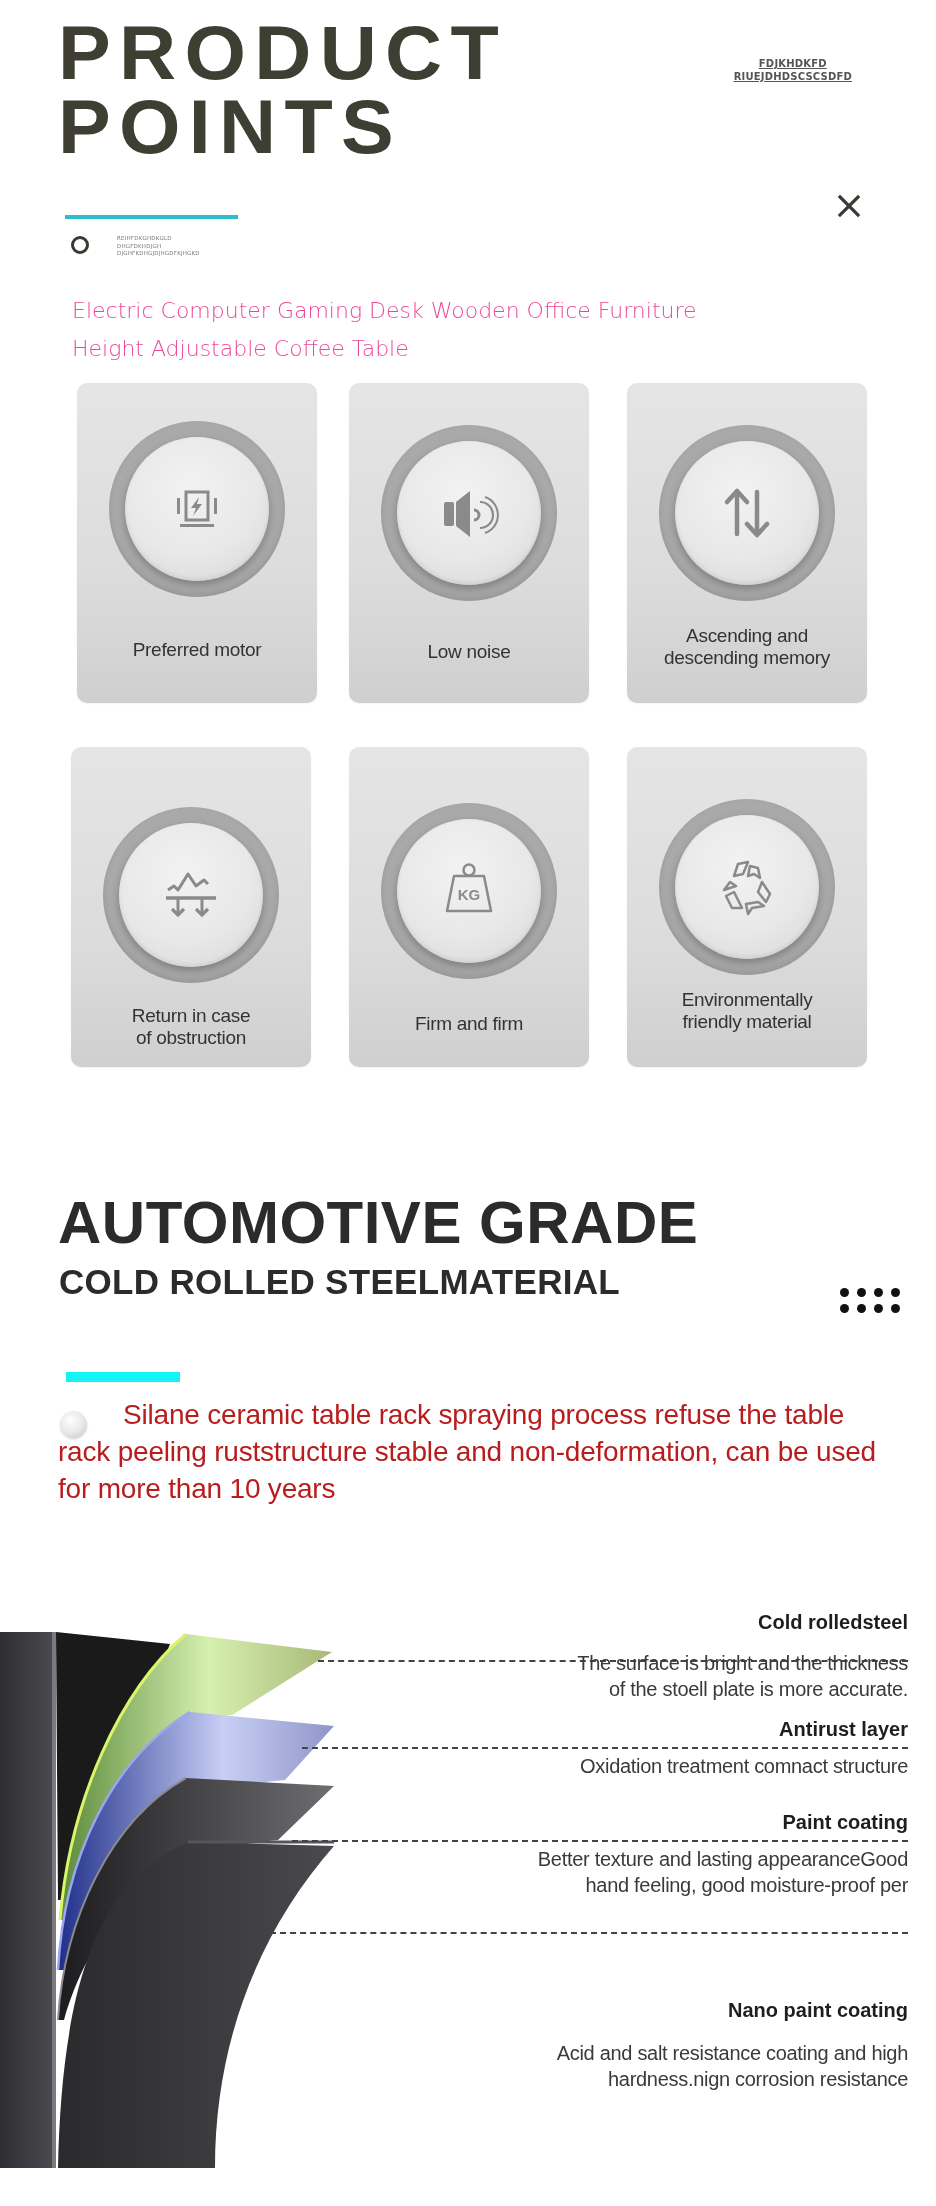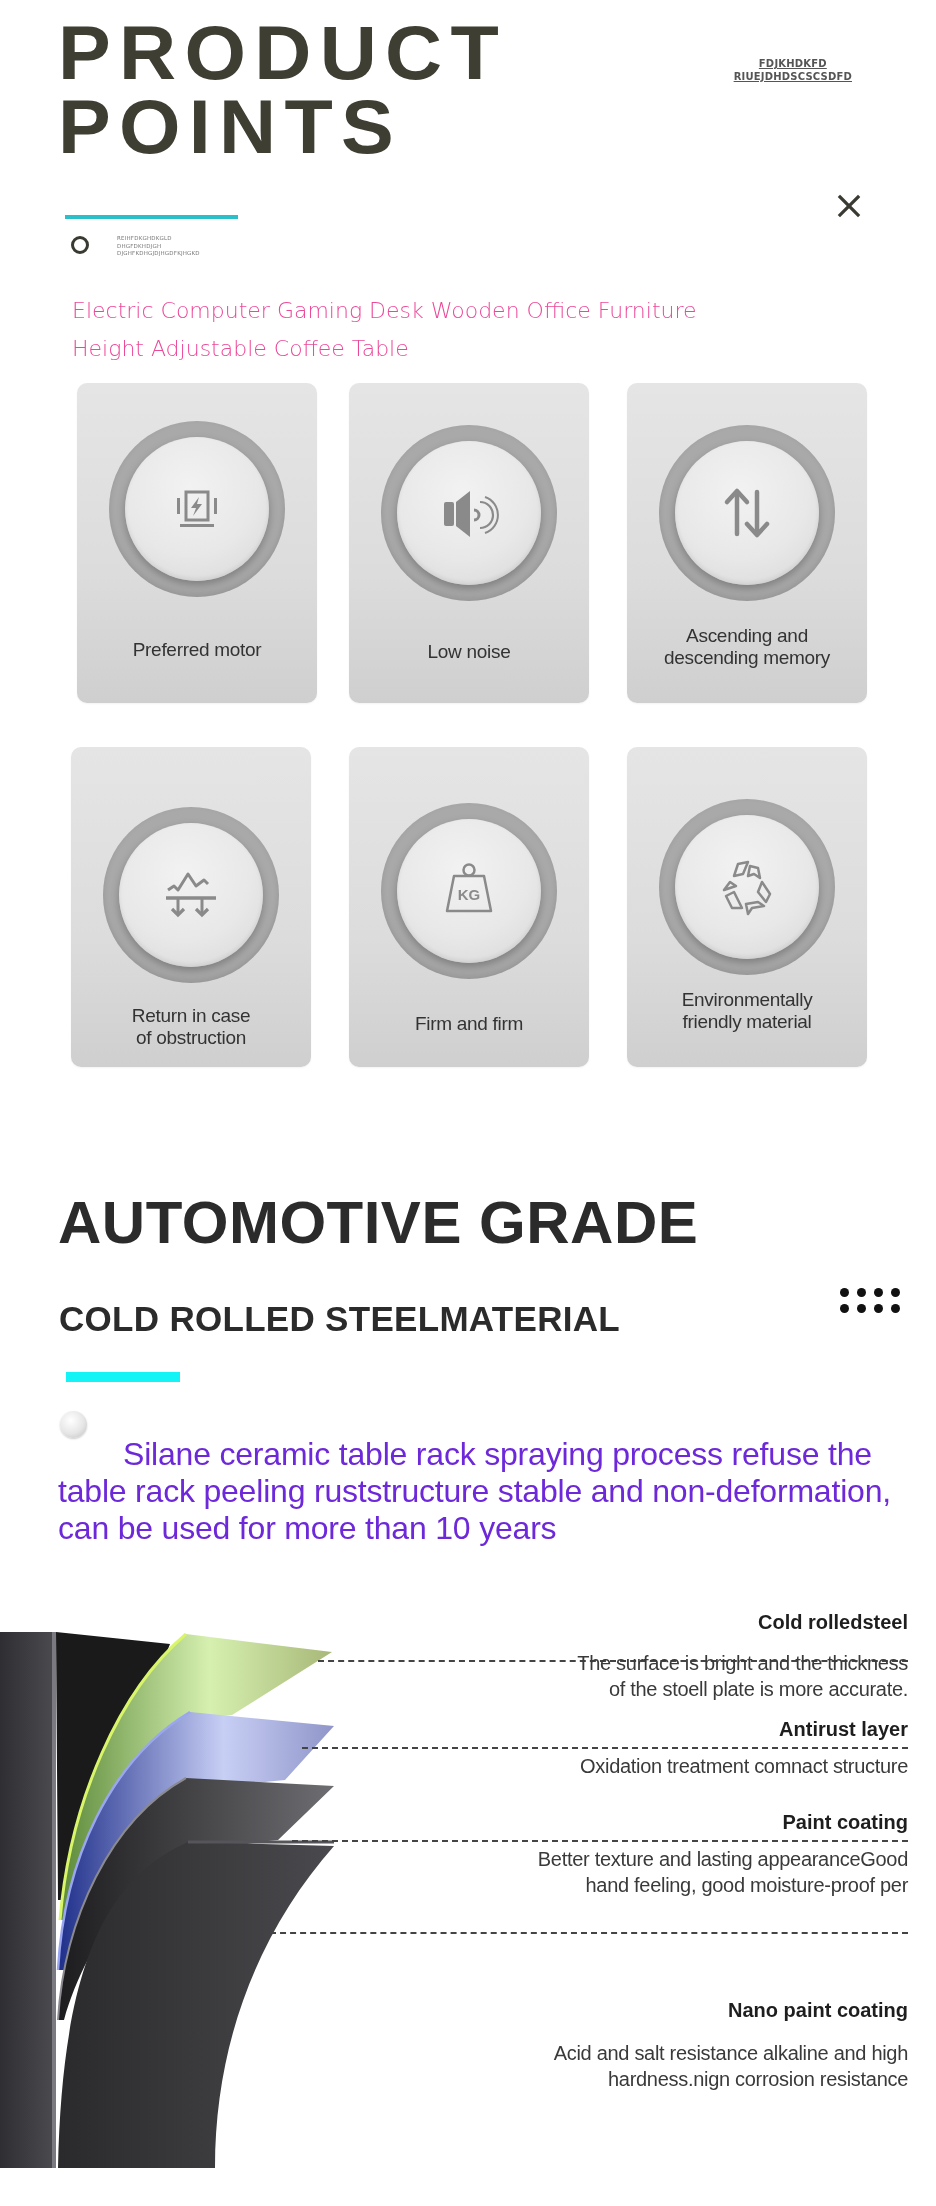--- a/index.html
+++ b/index.html
@@ -56,33 +56,33 @@
     color: #333; letter-spacing: -0.3px;
   }
 
   
   .s2-title {
     left: 58px; top: 1190px; font-family: "Liberation Sans", sans-serif; font-weight: 700;
     font-size: 60px; line-height: 66px; color: #2b2b2b; letter-spacing: 0.5px;
   }
   .s2-subtitle {
     left: 59px; top: 1262px; font-family: "Liberation Sans", sans-serif; font-weight: 700;
-    font-size: 35px; line-height: 40px; color: #2b2b2b; letter-spacing: 0.3px; margin-top: 37px;
+    font-size: 35px; line-height: 40px; color: #2b2b2b; letter-spacing: 0.3px;
   }
   .dots-grid { left: 840px; top: 1288px; width: 68px; height: 26px; display: grid; grid-template-columns: repeat(4, 1fr); row-gap: 5px; }
   .dots-grid span { width: 9px; height: 9px; background: #111; border-radius: 50%; }
   .accent-line-mid { left: 66px; top: 1372px; width: 114px; height: 10px; background: #14f3f5; }
   .bullet-dot {
     left: 60px; top: 1411px; width: 27px; height: 27px; border-radius: 50%;
     background: radial-gradient(circle at 40% 35%, #ffffff 0%, #e6e6e6 55%, #bdbdbd 100%);
     box-shadow: 0 1px 2px rgba(0,0,0,0.2);
   }
   .s2-paragraph {
-    left: 58px; top: 1436px; width: 840px;
-    font-family: "Liberation Sans", sans-serif; font-size: 32px; line-height: 37px; color: #6d28d9;
+    left: 58px; top: 1396px; width: 840px;
+    font-family: "Liberation Sans", sans-serif; font-size: 28px; line-height: 37px; color: #b91c1c;
     text-indent: 65px; letter-spacing: -0.2px;
   }
 
   
   .layers-illustration { left: 0; top: 1600px; width: 360px; height: 570px; }
   .layer-block { position: absolute; right: 28px; text-align: right; }
   .layer-title {
     font-family: "Liberation Sans", sans-serif; font-weight: 700; font-size: 20px; line-height: 24px; color: #1e1e1e;
   }
   .layer-desc {
@@ -316,15 +316,15 @@
 <div class="layer-block" style="top:1810px;">
   <div class="layer-title">Paint coating</div>
   <div style="height:12px;"></div>
   <div class="layer-desc">Better texture and lasting appearanceGood</div>
   <div class="layer-desc">hand feeling, good moisture-proof per</div>
 </div>
 
 <div class="layer-block" style="top:1998px;">
   <div class="layer-title">Nano paint coating</div>
   <div style="height:18px;"></div>
-  <div class="layer-desc">Acid and salt resistance alkaline and high</div>
+  <div class="layer-desc">Acid and salt resistance coating and high</div>
   <div class="layer-desc">hardness.nign corrosion resistance</div>
 </div>
 
 </body></html>

